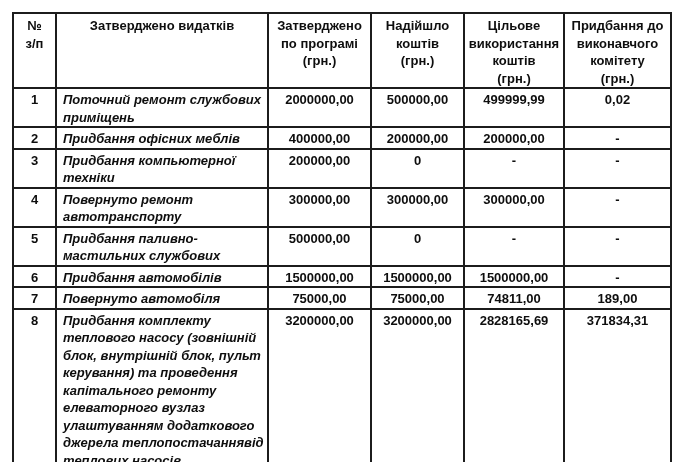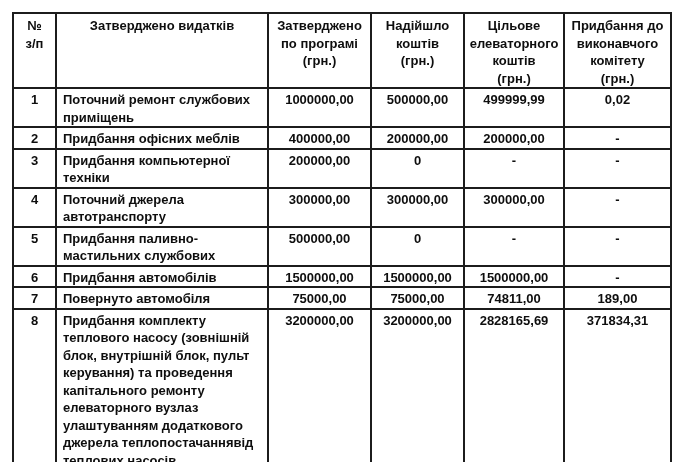--- a/index.html
+++ b/index.html
@@ -29,20 +29,21 @@
     text-align: center;
     padding: 3px 2px 0 2px;
     white-space: pre-line;
     font-weight: 700;
   }
   .doc-table td { padding: 2px 2px 0 2px; text-align: center; }
   .doc-table td.name-cell {
     text-align: left;
     padding: 2px 3px 0 6px;
     white-space: pre-line;
+    font-style: italic;
   }
   tr.r-head { height: 75px; }
   tr.r1 { height: 36px; }
   tr.r2 { height: 20px; }
   tr.r3 { height: 39px; }
   tr.r4 { height: 36px; }
   tr.r5 { height: 37px; }
   tr.r6 { height: 20px; }
   tr.r7 { height: 20px; }
   tr.r8 { height: 160px; }
@@ -64,35 +65,35 @@
       <th>№
 з/п</th>
       <th>Затверджено видатків</th>
       <th>Затверджено
 по програмі
 (грн.)</th>
       <th>Надійшло
 коштів
 (грн.)</th>
       <th>Цільове
-елеваторного
+використання
 коштів
 (грн.)</th>
       <th>Придбання до
 виконавчого
 комітету
 (грн.)</th>
     </tr>
   </thead>
   <tbody>
     <tr class="r1">
       <td>1</td>
       <td class="name-cell">Поточний ремонт службових
 приміщень</td>
-      <td>1000000,00</td>
+      <td>2000000,00</td>
       <td>500000,00</td>
       <td>499999,99</td>
       <td>0,02</td>
     </tr>
     <tr class="r2">
       <td>2</td>
       <td class="name-cell">Придбання офісних меблів</td>
       <td>400000,00</td>
       <td>200000,00</td>
       <td>200000,00</td>
@@ -102,21 +103,21 @@
       <td>3</td>
       <td class="name-cell">Придбання компьютерної
 техніки</td>
       <td>200000,00</td>
       <td>0</td>
       <td>-</td>
       <td>-</td>
     </tr>
     <tr class="r4">
       <td>4</td>
-      <td class="name-cell">Поточний джерела
+      <td class="name-cell">Повернуто ремонт
 автотранспорту</td>
       <td>300000,00</td>
       <td>300000,00</td>
       <td>300000,00</td>
       <td>-</td>
     </tr>
     <tr class="r5">
       <td>5</td>
       <td class="name-cell">Придбання паливно-
 мастильних службових</td>

